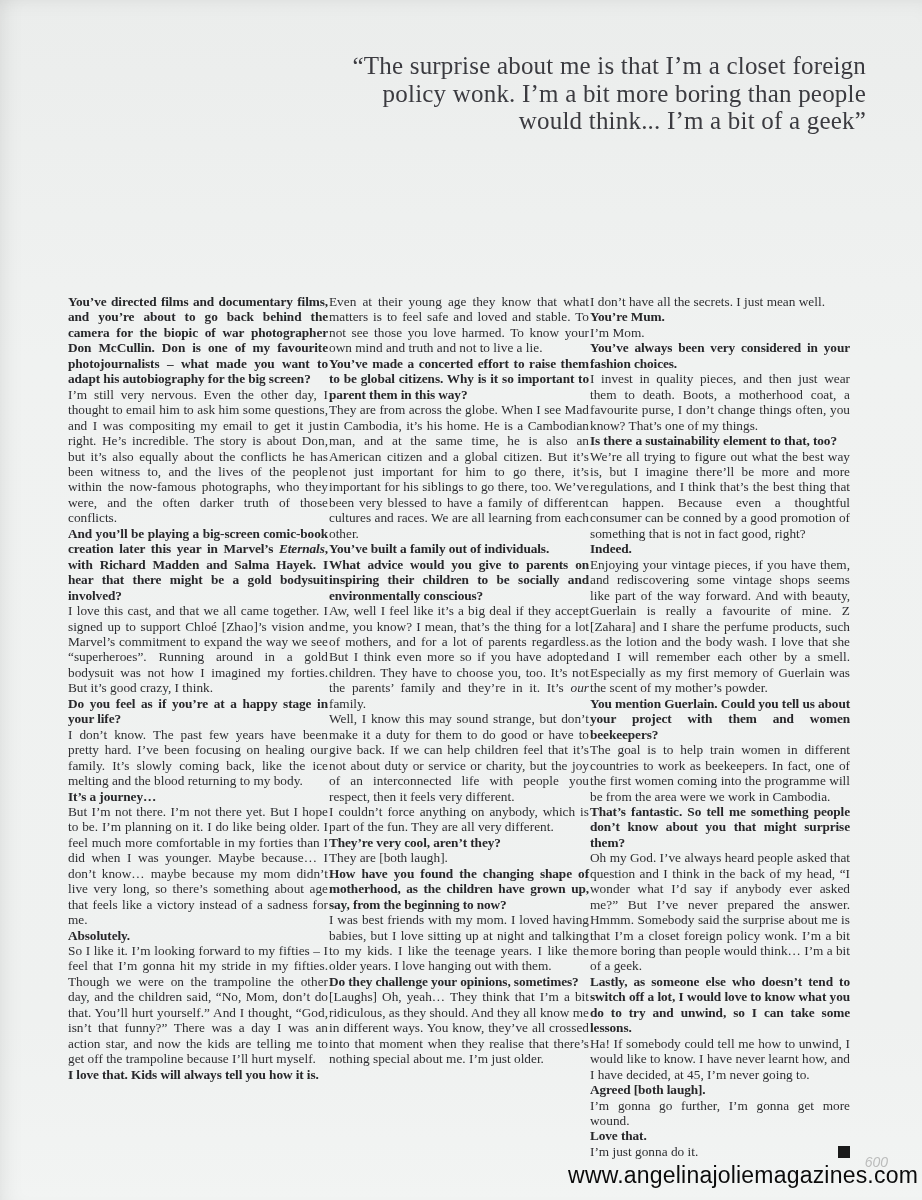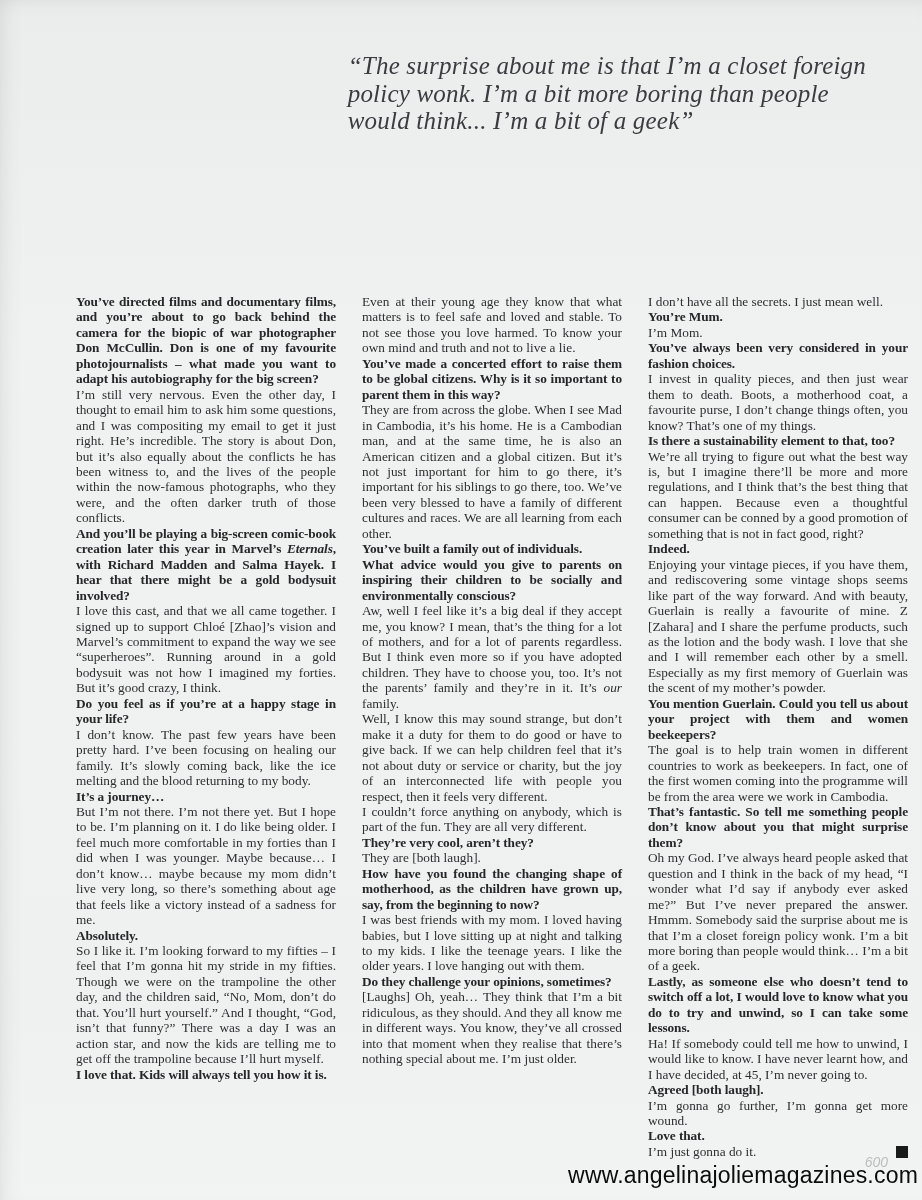--- a/index.html
+++ b/index.html
@@ -8,34 +8,33 @@
     width:922px; height:1200px;
     margin:0 auto;
     background:linear-gradient(180deg,#ebedec 0%,#f0f2f1 30%,#eff1f0 85%,#f2f4f3 100%);
     overflow:hidden;
     font-family:"Liberation Serif", serif;
     box-shadow:inset 18px 0 24px -18px rgba(0,0,0,0.10), inset 0 14px 22px -16px rgba(0,0,0,0.08);
   }
   .pull-quote {
     position:absolute;
     top:52px; right:56px;
-    text-align:left;
-    font-style:italic;
+    text-align:right;
     font-size:25px;
     line-height:27.5px;
     color:#3b3b40;
     letter-spacing:0.2px;
     white-space:nowrap;
   }
   .columns {
     position:absolute;
-    left:76px; top:294px;
+    left:68px; top:294px;
     width:810px;
     display:flex;
-    gap:26px;
+    gap:1px;
   }
   .col { width:260px; flex:0 0 260px; }
   .para {
     margin:0;
     font-size:13.3px;
     line-height:15.45px;
     text-align:justify;
     color:#2e2e31;
   }
   .para.q { font-weight:700; color:#27272a; letter-spacing:-0.1px; }

